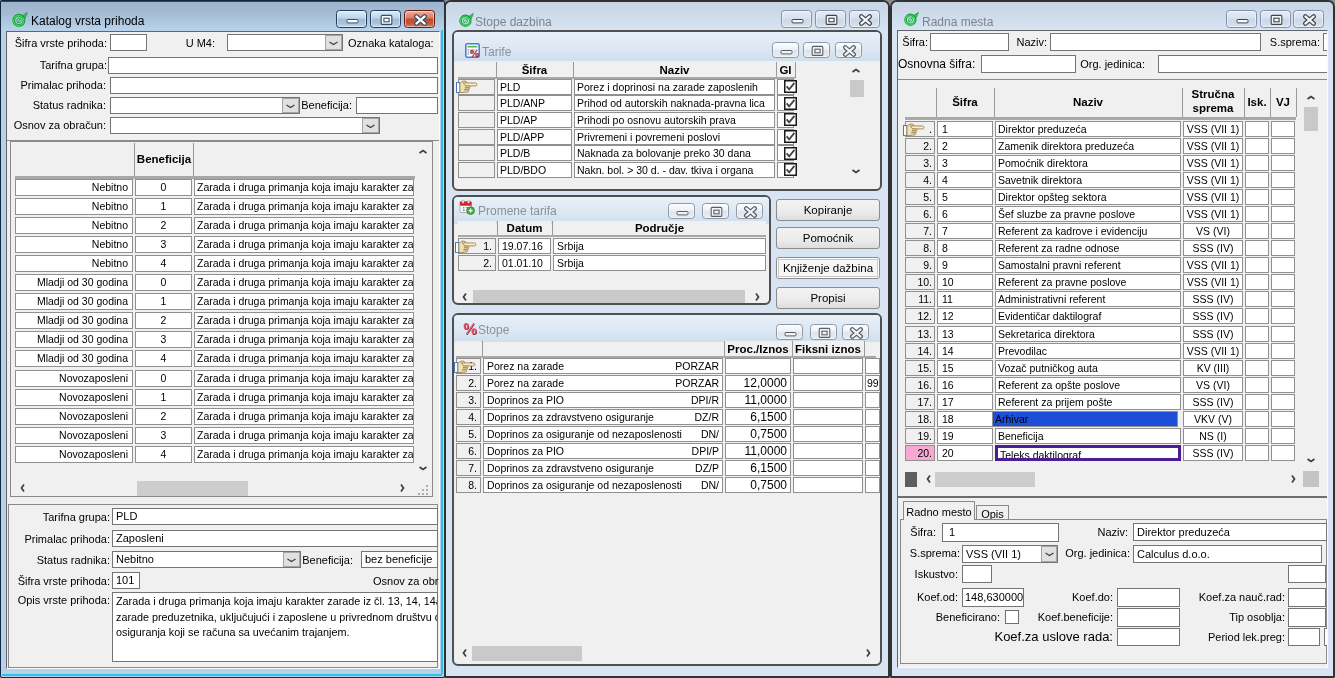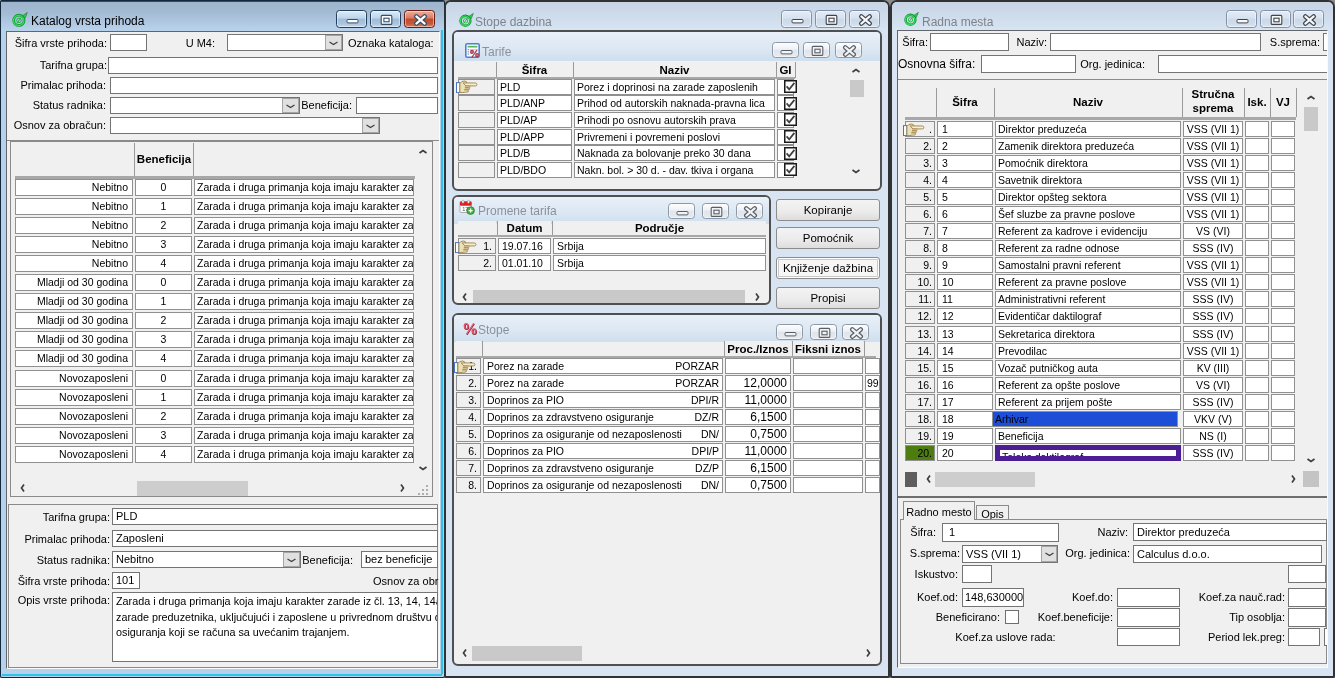--- a/index.html
+++ b/index.html
@@ -650,23 +650,23 @@
 <div style="position:absolute;left:94px;top:379.9599999999999px;width:186px;height:16px;background:#1d4ed8;border:1px solid #909090;font-size:10.5px;line-height:14px;text-align:left;padding:0 2px;white-space:nowrap;overflow:hidden;color:#000">Arhivar</div>
 <div style="position:absolute;left:285px;top:379.9599999999999px;width:60px;height:16px;background:#fff;border:1px solid #909090;font-size:10.5px;line-height:14px;text-align:center;padding:0 1px;white-space:nowrap;overflow:hidden;color:#000">VKV (V)</div>
 <div style="position:absolute;left:347px;top:379.9599999999999px;width:24px;height:16px;background:#fff;border:1px solid #909090;font-size:10.5px;line-height:14px;text-align:left;padding:0 3px;white-space:nowrap;overflow:hidden;color:#000"></div>
 <div style="position:absolute;left:373px;top:379.9599999999999px;width:24px;height:16px;background:#fff;border:1px solid #909090;font-size:10.5px;line-height:14px;text-align:left;padding:0 3px;white-space:nowrap;overflow:hidden;color:#000"></div>
 <div style="position:absolute;left:7px;top:397.03999999999996px;width:30px;height:16px;background:#f0f0f0;border:1px solid #909090;font-size:10.5px;line-height:14px;text-align:right;padding:0 2px;white-space:nowrap;overflow:hidden;color:#000">19.</div>
 <div style="position:absolute;left:39px;top:397.03999999999996px;width:56px;height:16px;background:#fff;border:1px solid #909090;font-size:10.5px;line-height:14px;text-align:left;padding:0 4px;white-space:nowrap;overflow:hidden;color:#000">19</div>
 <div style="position:absolute;left:97px;top:397.03999999999996px;width:186px;height:16px;background:#fff;border:1px solid #909090;font-size:10.5px;line-height:14px;text-align:left;padding:0 2px;white-space:nowrap;overflow:hidden;color:#000">Beneficija</div>
 <div style="position:absolute;left:285px;top:397.03999999999996px;width:60px;height:16px;background:#fff;border:1px solid #909090;font-size:10.5px;line-height:14px;text-align:center;padding:0 1px;white-space:nowrap;overflow:hidden;color:#000">NS (I)</div>
 <div style="position:absolute;left:347px;top:397.03999999999996px;width:24px;height:16px;background:#fff;border:1px solid #909090;font-size:10.5px;line-height:14px;text-align:left;padding:0 3px;white-space:nowrap;overflow:hidden;color:#000"></div>
 <div style="position:absolute;left:373px;top:397.03999999999996px;width:24px;height:16px;background:#fff;border:1px solid #909090;font-size:10.5px;line-height:14px;text-align:left;padding:0 3px;white-space:nowrap;overflow:hidden;color:#000"></div>
-<div style="position:absolute;left:7px;top:414.12px;width:30px;height:16px;background:#4d7c0f;border:1px solid #909090;font-size:10.5px;line-height:14px;text-align:right;padding:0 2px;white-space:nowrap;overflow:hidden;color:#000">20.</div>
+<div style="position:absolute;left:7px;top:414.12px;width:30px;height:16px;background:#f9a8d4;border:1px solid #909090;font-size:10.5px;line-height:14px;text-align:right;padding:0 2px;white-space:nowrap;overflow:hidden;color:#000">20.</div>
 <div style="position:absolute;left:39px;top:414.12px;width:56px;height:16px;background:#fff;border:1px solid #909090;font-size:10.5px;line-height:14px;text-align:left;padding:0 4px;white-space:nowrap;overflow:hidden;color:#000">20</div>
-<div style="position:absolute;left:97px;top:414.12px;width:186px;height:16px;background:#fff;border:5px solid #4c1d95;font-size:10.5px;line-height:14px;text-align:left;padding:0 2px;white-space:nowrap;overflow:hidden;color:#000">Teleks daktilograf</div>
+<div style="position:absolute;left:97px;top:414.12px;width:186px;height:16px;background:#fff;border:3px solid #4c1d95;font-size:10.5px;line-height:14px;text-align:left;padding:0 2px;white-space:nowrap;overflow:hidden;color:#000">Teleks daktilograf</div>
 <div style="position:absolute;left:285px;top:414.12px;width:60px;height:16px;background:#fff;border:1px solid #909090;font-size:10.5px;line-height:14px;text-align:center;padding:0 1px;white-space:nowrap;overflow:hidden;color:#000">SSS (IV)</div>
 <div style="position:absolute;left:347px;top:414.12px;width:24px;height:16px;background:#fff;border:1px solid #909090;font-size:10.5px;line-height:14px;text-align:left;padding:0 3px;white-space:nowrap;overflow:hidden;color:#000"></div>
 <div style="position:absolute;left:373px;top:414.12px;width:24px;height:16px;background:#fff;border:1px solid #909090;font-size:10.5px;line-height:14px;text-align:left;padding:0 3px;white-space:nowrap;overflow:hidden;color:#000"></div>
 <svg style="position:absolute;left:5px;top:92px" width="22" height="13" viewBox="0 0 22 13">
         <rect x="0.5" y="2.6" width="3.4" height="10" fill="#fffef2" stroke="#4a72c4" stroke-width="1"></rect>
         <path d="M3.9 3.6 Q5.5 0.8 8.5 1 L10.3 1.6 L10.8 3.2 Q9.6 10.8 8 12.6 L3.9 12.6 Z" fill="#e9e2b8" stroke="#a08048" stroke-width="0.9"></path>
         <path d="M7.2 2.9 L19.6 3 Q20.9 3.1 20.9 4.5 Q20.9 5.9 19.5 5.9 L9.8 5.9 Z" fill="#f6efcc" stroke="#a08048" stroke-width="0.9"></path>
         <path d="M9.3 6.1 L13.6 6.1 Q14.7 6.6 13.6 7.8 L8.9 7.8" fill="#f0e8c2" stroke="#a08048" stroke-width="0.85"></path>
         <path d="M8.8 8 L13 8 Q14.1 8.6 13 9.8 L8.4 9.8" fill="#f0e8c2" stroke="#a08048" stroke-width="0.85"></path>
         <path d="M8.3 10 L12 10 Q13.1 10.7 12 12 L7.6 12.2" fill="#f0e8c2" stroke="#a08048" stroke-width="0.85"></path>
@@ -719,18 +719,18 @@
 <div class="lab" style="width:215px;top:559.0px;text-align:right;font-size:11px;color:#000;line-height:14px">Koef.do:</div>
 <div class="tb" style="left:219px;top:557px;width:63px;height:19px;font-size:11px;line-height:17px;padding-left:3px;"></div>
 <div class="lab" style="width:387px;top:559.0px;text-align:right;font-size:11px;color:#000;line-height:14px">Koef.za nauč.rad:</div>
 <div class="tb" style="left:390px;top:557px;width:38px;height:19px;font-size:11px;line-height:17px;padding-left:3px;"></div>
 <div class="lab" style="width:102px;top:579.0px;text-align:right;font-size:11px;color:#000;line-height:14px">Beneficirano:</div>
 <div style="position:absolute;left:107px;top:579px;width:14px;height:14px;background:#fff;border:1px solid #6e6e6e"></div>
 <div class="lab" style="width:215px;top:579.0px;text-align:right;font-size:11px;color:#000;line-height:14px">Koef.beneficije:</div>
 <div class="tb" style="left:219px;top:577px;width:63px;height:19px;font-size:11px;line-height:17px;padding-left:3px;"></div>
 <div class="lab" style="width:387px;top:579.0px;text-align:right;font-size:11px;color:#000;line-height:14px">Tip osoblja:</div>
 <div class="tb" style="left:390px;top:577px;width:38px;height:19px;font-size:11px;line-height:17px;padding-left:3px;"></div>
-<div class="lab" style="width:215px;top:599.0px;text-align:center;font-size:11px;color:#000;line-height:14px">Koef.za uslove rada:</div>
+<div class="lab" style="width:215px;top:599.0px;text-align:right;font-size:13px;color:#000;line-height:14px">Koef.za uslove rada:</div>
 <div class="tb" style="left:219px;top:597px;width:63px;height:18px;font-size:11px;line-height:16px;padding-left:3px;"></div>
 <div class="lab" style="width:387px;top:599.0px;text-align:right;font-size:11px;color:#000;line-height:14px">Period lek.preg:</div>
 <div class="tb" style="left:390px;top:597px;width:32px;height:18px;font-size:11px;line-height:16px;padding-left:3px;"></div>
 <div class="tb" style="left:426px;top:597px;width:10px;height:18px;font-size:11px;line-height:16px;padding-left:3px;"></div>
 </div>
 </div>
 </body></html>

